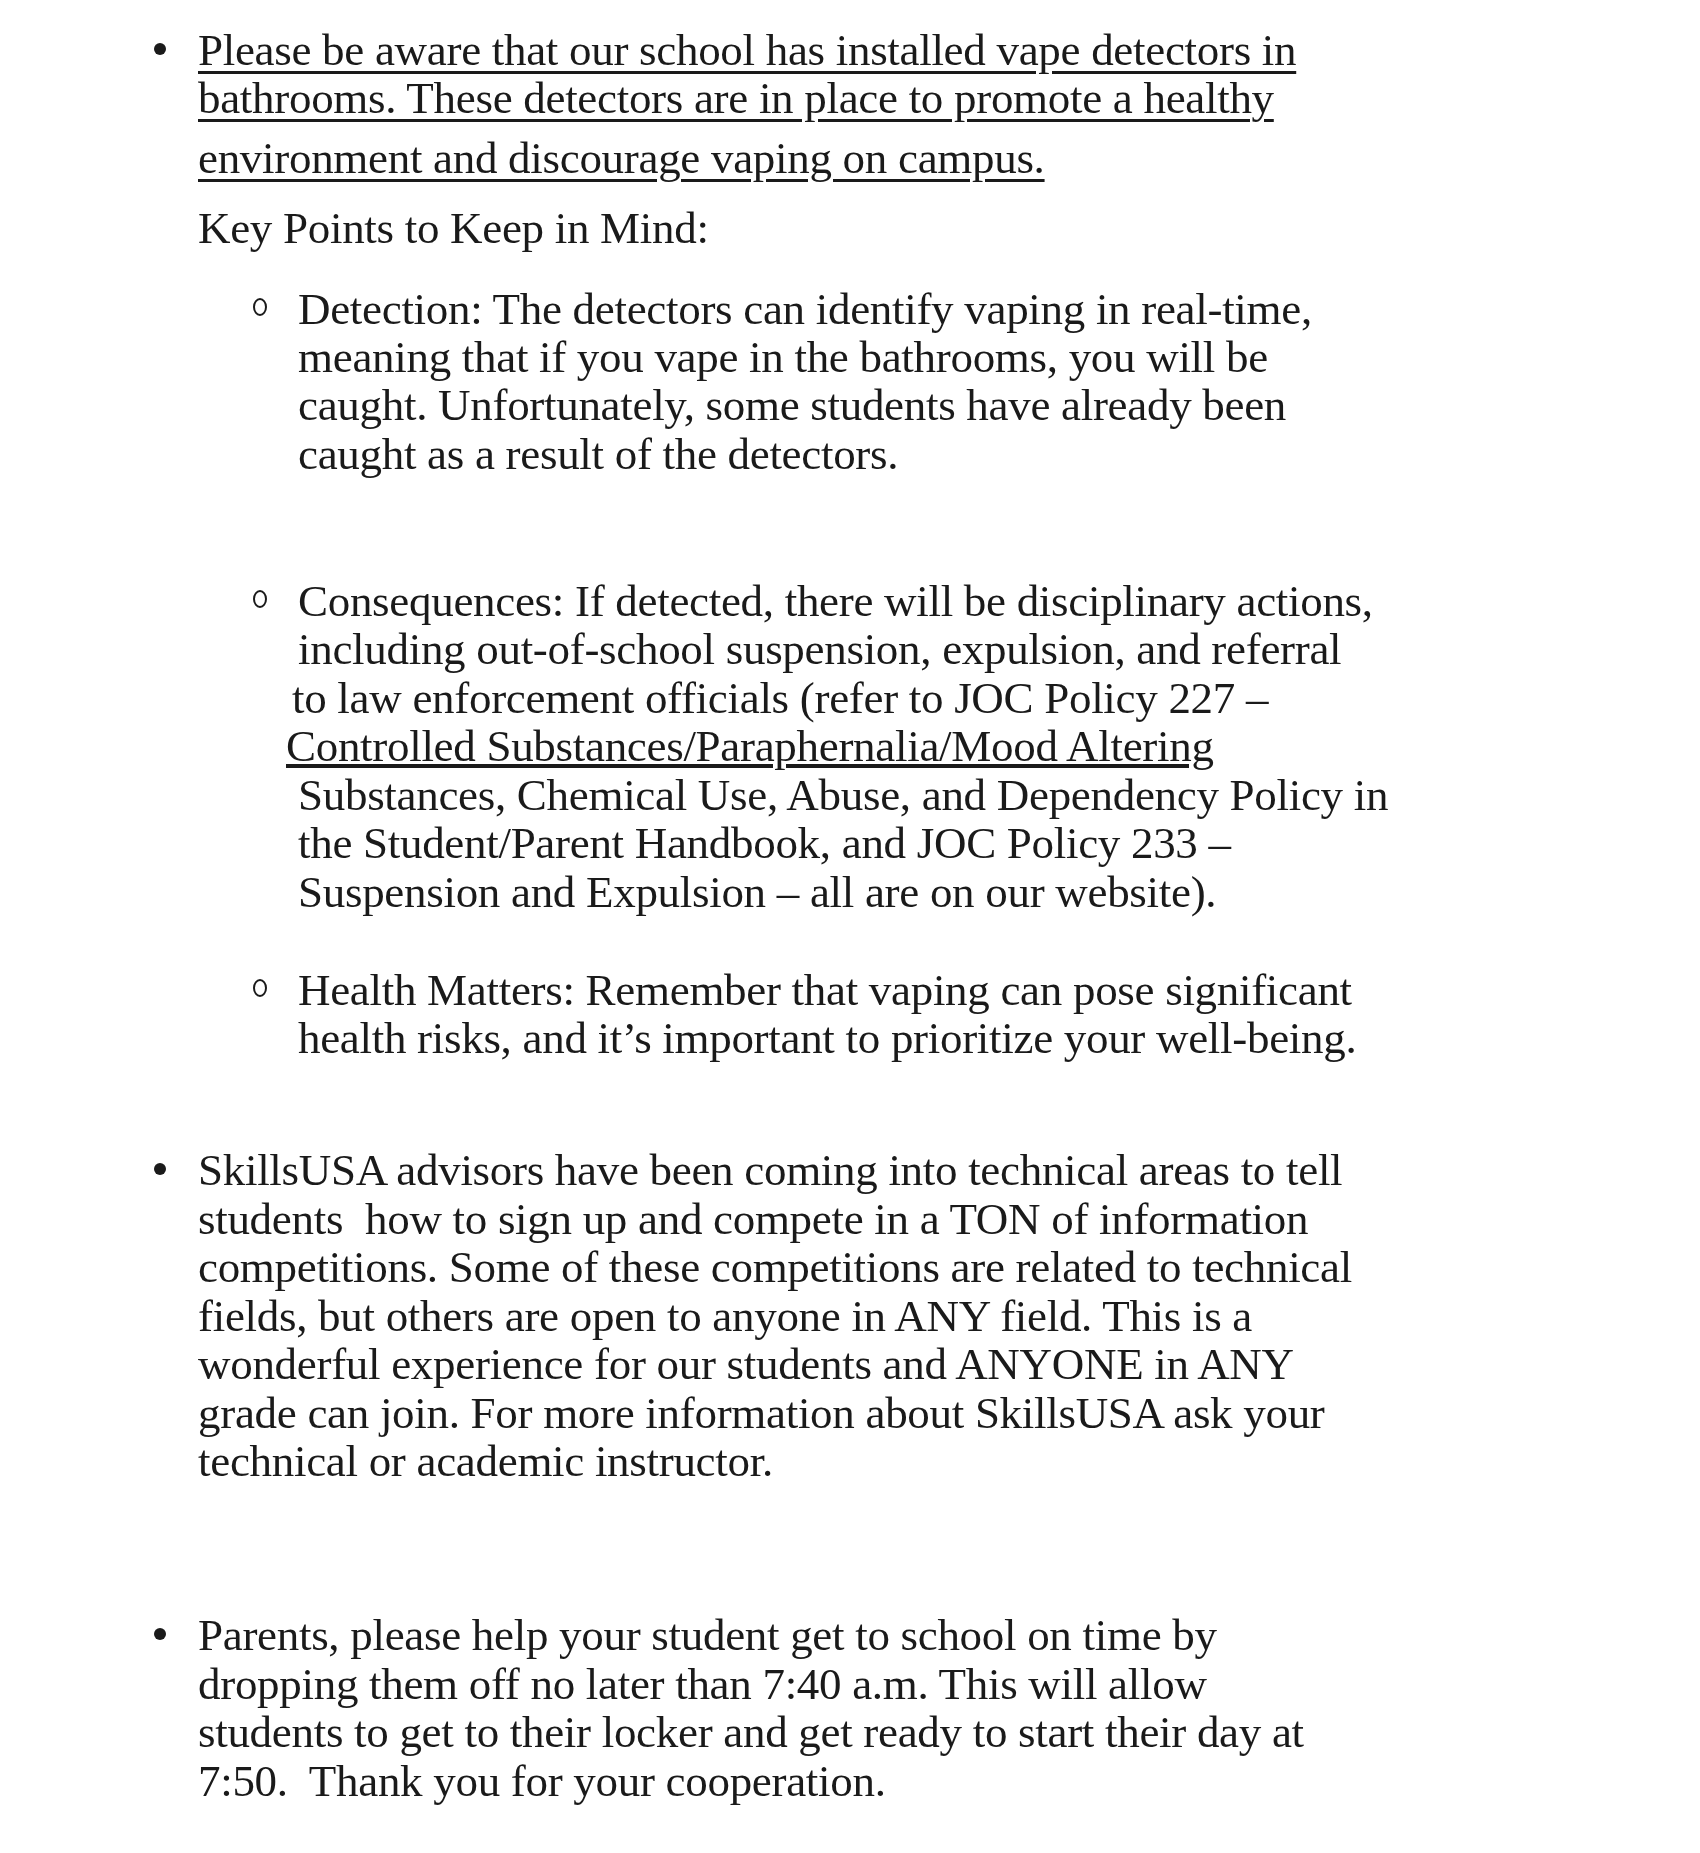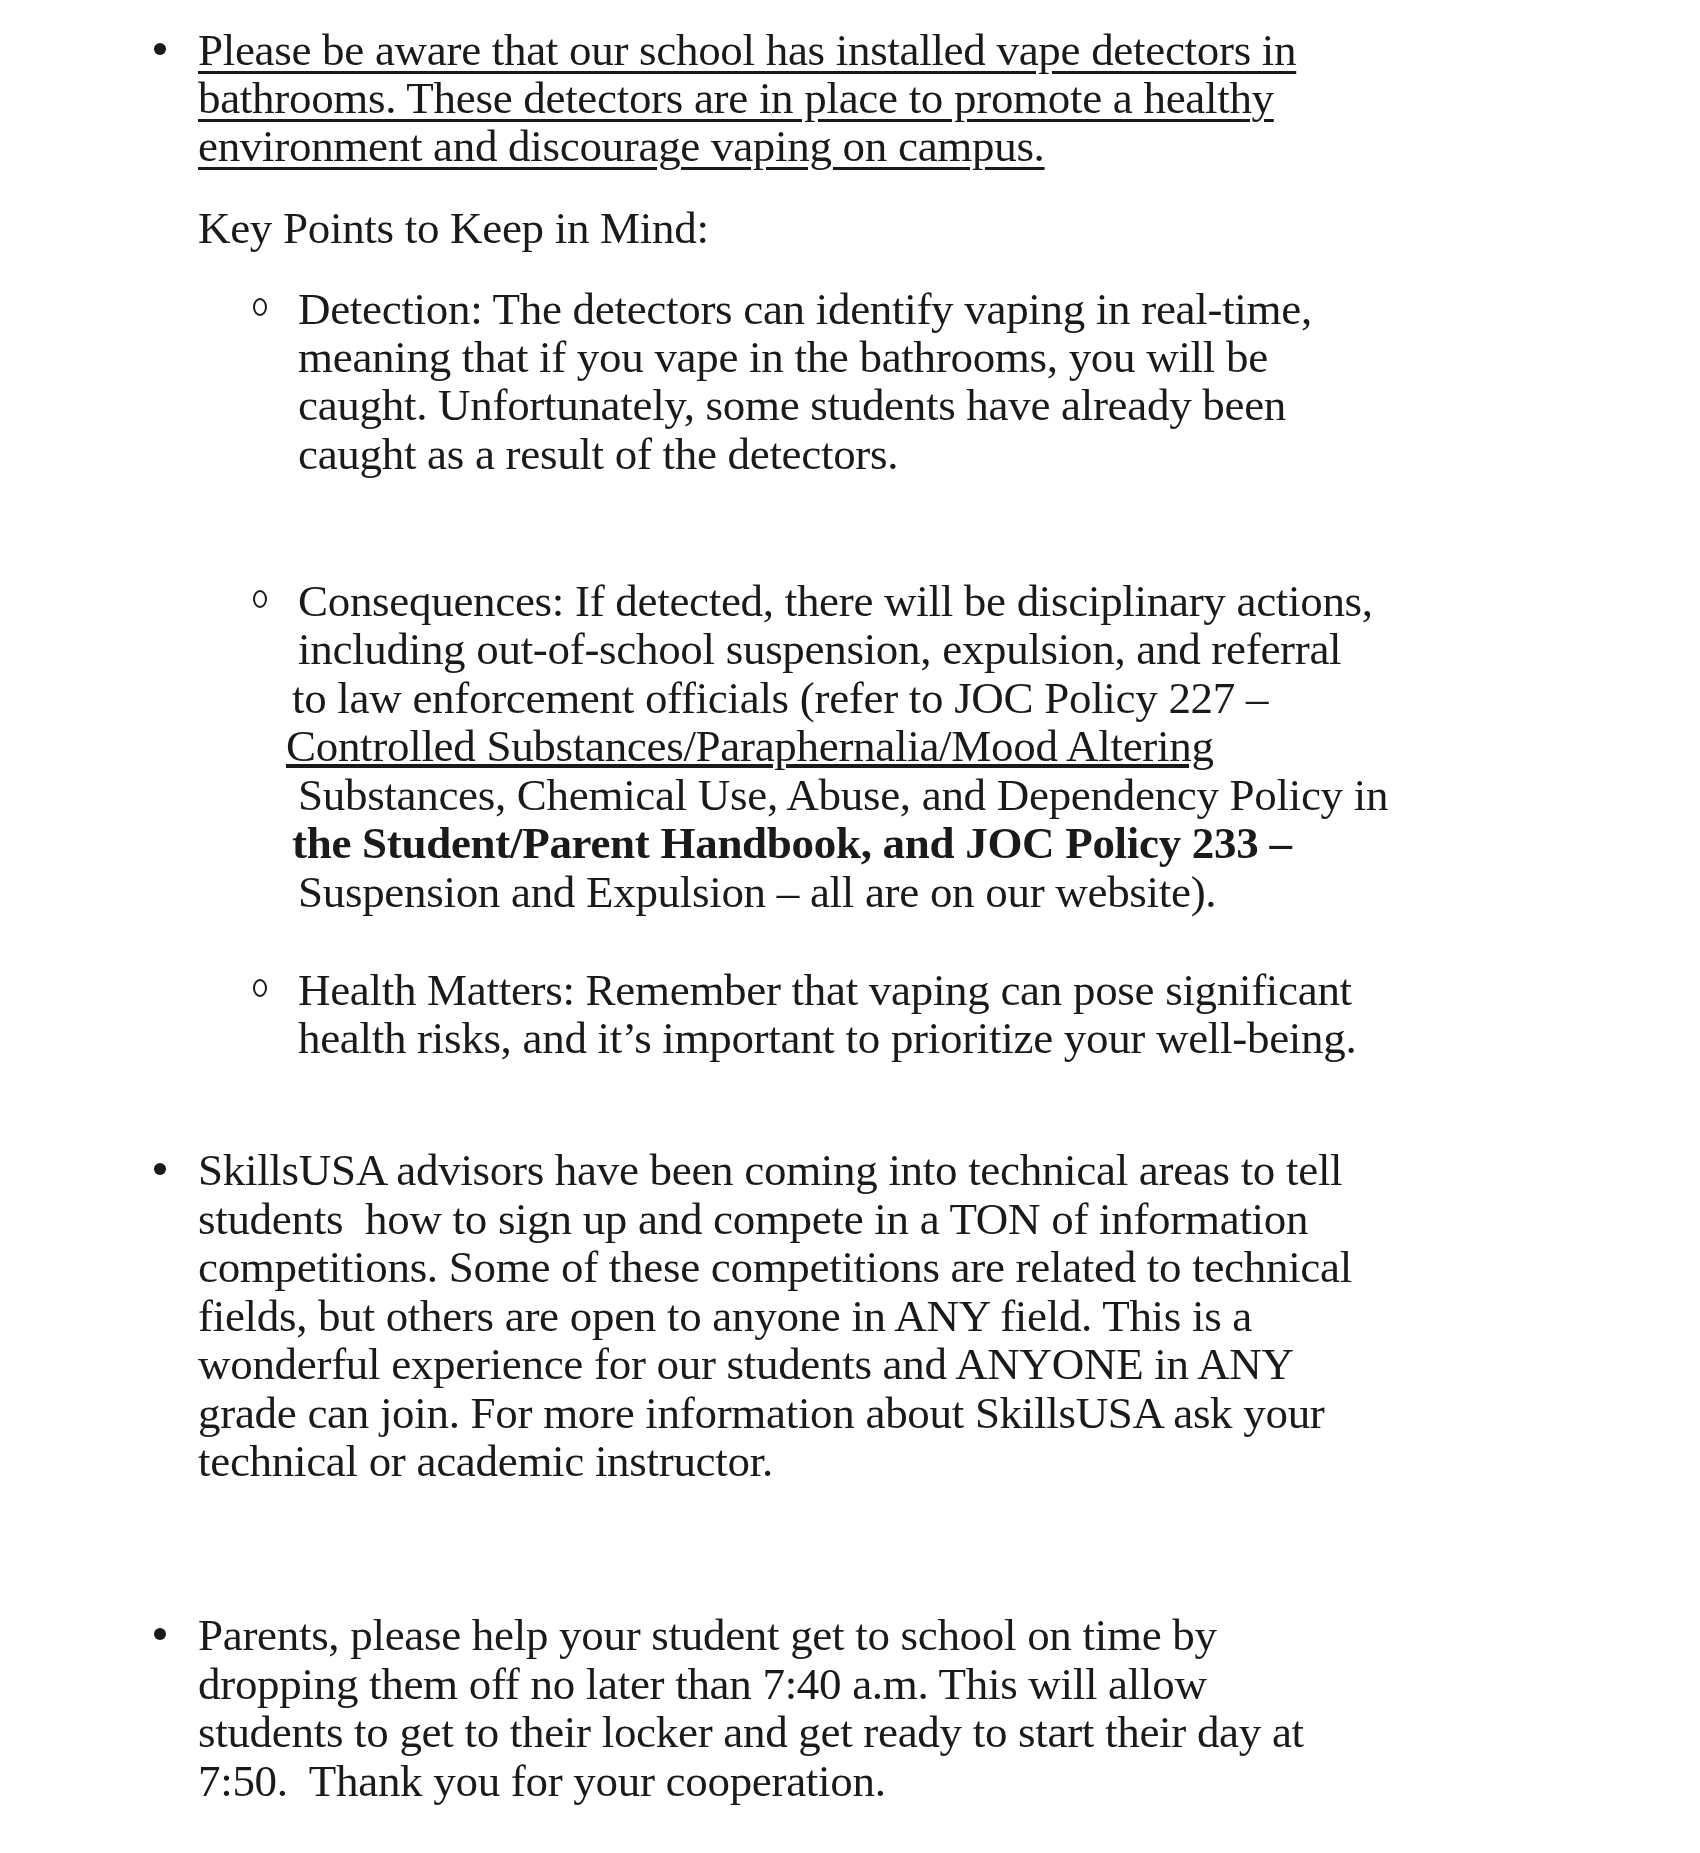--- a/index.html
+++ b/index.html
@@ -36,41 +36,41 @@
   </style>
 </head>
 <body>
 
 <div class="page">
 
   <section>
     <span class="bullet" style="left:154px; top:43px;"></span>
     <div class="line u" style="left:198px; top:22px;">Please be aware that our school has installed vape detectors in</div>
     <div class="line u" style="left:198px; top:70px;">bathrooms. These detectors are in place to promote a healthy</div>
-    <div class="line u" style="left:198px; top:118px;">environment and discourage vaping on campus.</div>
+    <div class="line u" style="left:198px; top:130px;">environment and discourage vaping on campus.</div>
   </section>
 
   <div class="line" style="left:198px; top:200px;">Key Points to Keep in Mind:</div>
 
   <section>
     <span class="obullet" style="left:253px; top:298px;"></span>
     <div class="line" style="left:298px; top:281px;">Detection: The detectors can identify vaping in real-time,</div>
     <div class="line" style="left:298px; top:329px;">meaning that if you vape in the bathrooms, you will be</div>
     <div class="line" style="left:298px; top:377px;">caught. Unfortunately, some students have already been</div>
     <div class="line" style="left:298px; top:426px;">caught as a result of the detectors.</div>
   </section>
 
   <section>
     <span class="obullet" style="left:253px; top:590px;"></span>
     <div class="line" style="left:298px; top:573px;">Consequences: If detected, there will be disciplinary actions,</div>
     <div class="line" style="left:298px; top:621px;">including out-of-school suspension, expulsion, and referral</div>
     <div class="line" style="left:292px; top:670px;">to law enforcement officials (refer to JOC Policy 227 –</div>
     <div class="line" style="left:286px; top:718px;text-decoration:underline;">Controlled Substances/Paraphernalia/Mood Altering</div>
     <div class="line" style="left:298px; top:767px;">Substances, Chemical Use, Abuse, and Dependency Policy in</div>
-    <div class="line" style="left:292px; top:815px;font-weight:bold;">the Student/Parent Handbook, and JOC Policy 233 –</div>
+    <div class="line" style="left:298px; top:815px;">the Student/Parent Handbook, and JOC Policy 233 –</div>
     <div class="line" style="left:298px; top:864px;text-align:center;">Suspension and Expulsion – all are on our website).</div>
   </section>
 
   <section>
     <span class="obullet" style="left:253px; top:979px;"></span>
     <div class="line" style="left:298px; top:962px;text-align:right;">Health Matters: Remember that vaping can pose significant</div>
     <div class="line" style="left:298px; top:1010px;">health risks, and it’s important to prioritize your well-being.</div>
   </section>
 
   <section>

